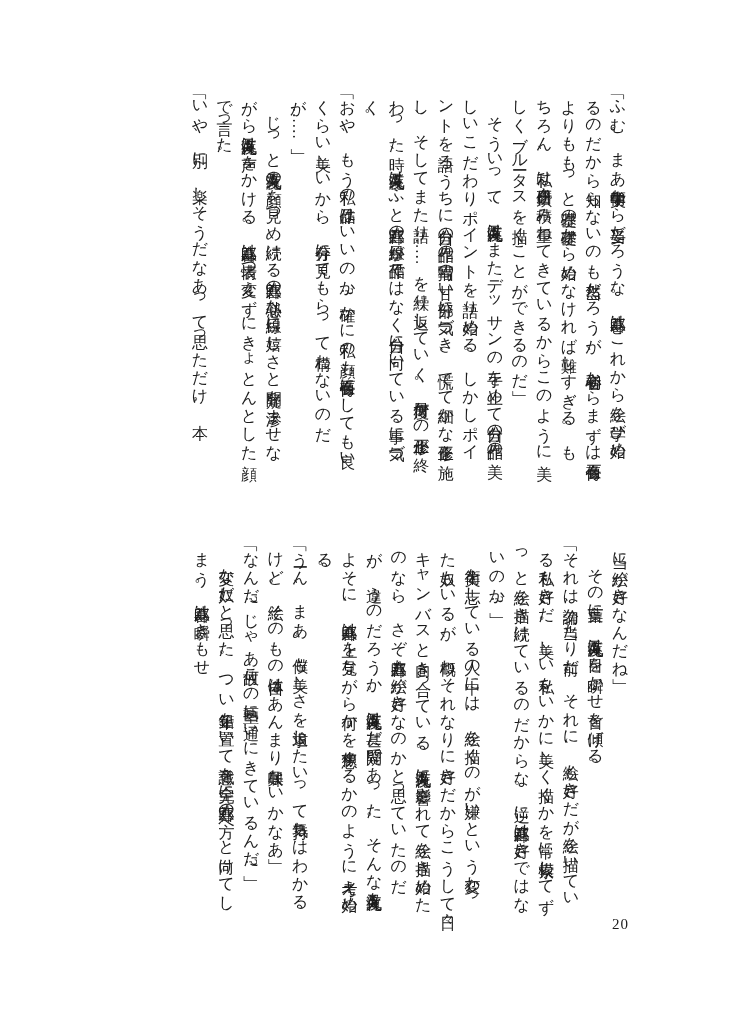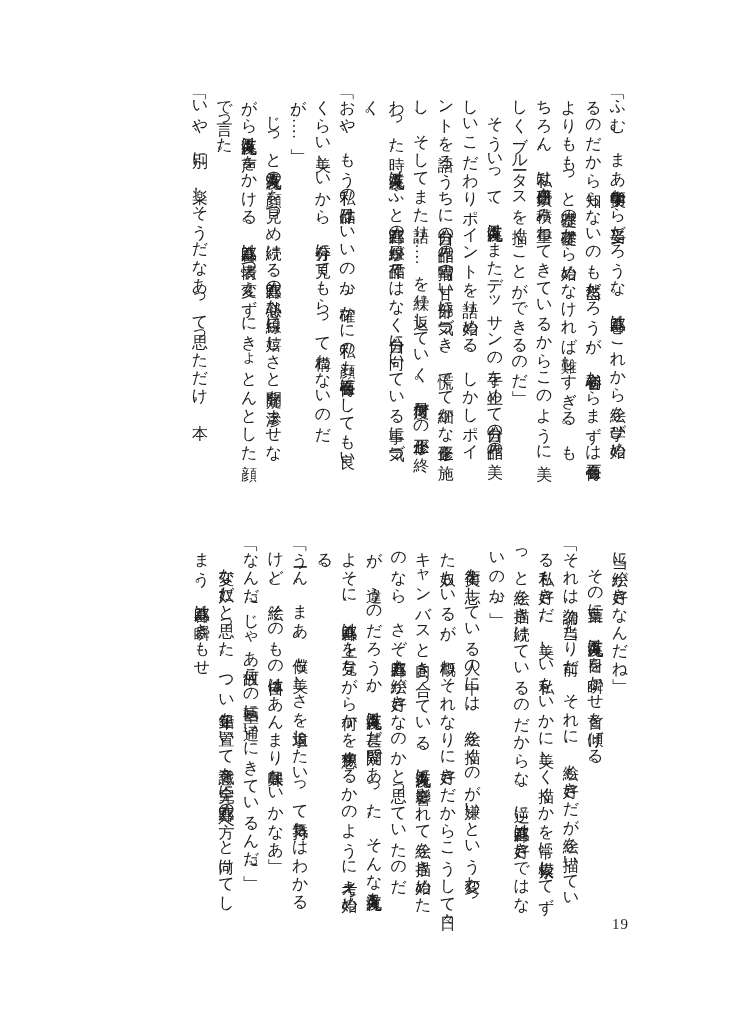--- a/index.html
+++ b/index.html
@@ -65,14 +65,14 @@
     </section>
   <section class="text-block block-bottom">
       <p>当に絵が好きなんだね」</p>
       <p>　その言葉に、滝夜叉丸は目を瞬かせ首を傾げる。</p>
       <p>「それは勿論、当たり前だ。それに、絵も好きだが絵を描いている私も好きだ。美しい私をいかに美しく描くかを常に模索してずっと絵を描き続けているのだからな。逆に喜八郎は好きではないのか?」</p>
       <p>　美術を志している人の中には、絵を描くのが嫌いという変わった奴もいるが、概ねそれなりに好きだからこうして日々キャンバスと向き合っている。滝夜叉丸に影響されて絵を描き始めたのなら、さぞ喜八郎も絵が好きなのかと思っていたのだが、違うのだろうか。滝夜叉丸は甚だ疑問であった。そんな滝夜叉丸をよそに、喜八郎は上を見ながら何かを想像するかのように考え始める。</p>
       <p>「うーん、まあ。僕も美しさを追求したいって気持ちはわかるけど。絵そのもの自体はあんまり興味ないかなあ」</p>
       <p>「なんだ?じゃあ何故この画塾に通いにきているんだ?」</p>
       <p>　変な奴だと思った。つい鉛筆を置いて意識を完全に喜八郎の方へと向けてしまう。喜八郎は瞬きもせ</p>
     </section>
-  <div class="page-number">19</div>
+  <div class="page-number">20</div>
 </div>
 
 </body></html>

